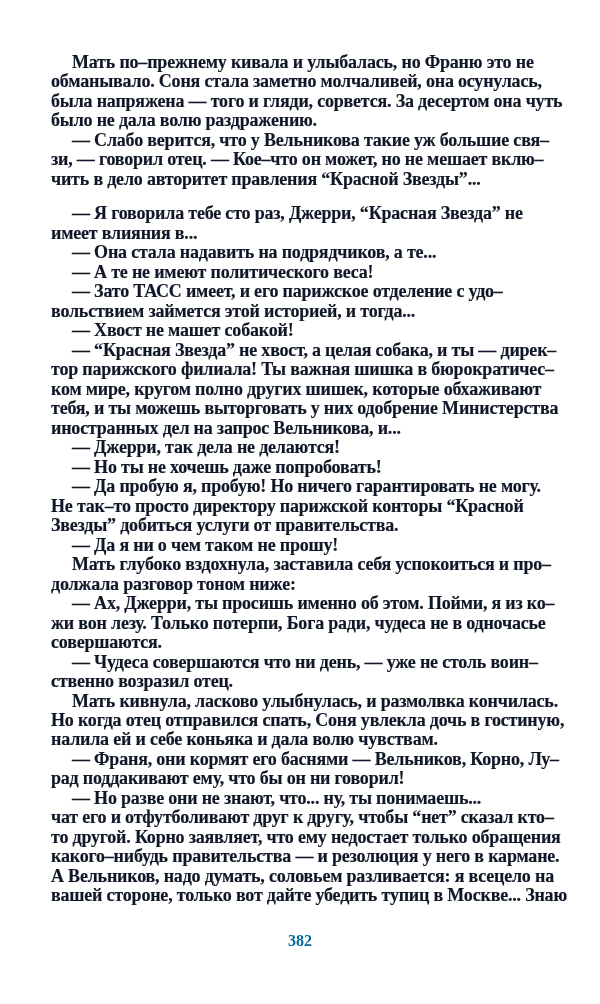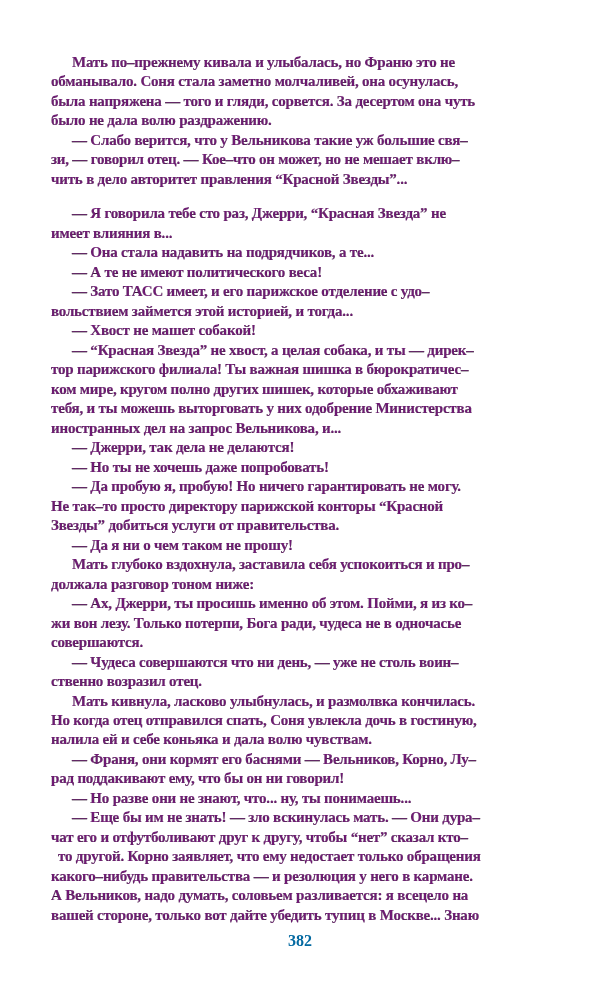--- a/index.html
+++ b/index.html
@@ -3,22 +3,22 @@
   <meta charset="utf-8">
   <style>
     html, body { margin: 0; padding: 0; background: #ffffff; }
     body { width: 600px; height: 1004px; position: relative; overflow: hidden; }
     .page {
       position: absolute;
       left: 51px;
       top: 53px;
       width: 500px;
       font-family: "Liberation Serif", "DejaVu Serif", serif;
-      font-size: 15px;
-      color: #701a75;
+      font-size: 18px;
+      color: #0f172a;
       font-weight: bold;
       -webkit-text-stroke: 0.15px #111;
     }
     .line {
       display: block;
       height: 19.49px;
       line-height: 19.49px;
       white-space: nowrap;
       overflow: visible;
       text-align: justify;
@@ -74,20 +74,19 @@
     <div class="line" style="white-space: nowrap; word-spacing: 0px; text-align: left; text-align-last: left;">жи вон лезу. Только потерпи, Бога ради, чудеса не в одночасье</div>
     <div class="line last">совершаются.</div>
     <div class="line indent" style="white-space: nowrap; word-spacing: 0px; text-align: left; text-align-last: left;">— Чудеса совершаются что ни день, — уже не столь воин–</div>
     <div class="line last">ственно возразил отец.</div>
     <div class="line indent" style="white-space: nowrap; word-spacing: 0px; text-align: left; text-align-last: left;">Мать кивнула, ласково улыбнулась, и размолвка кончилась.</div>
     <div class="line" style="white-space: nowrap; word-spacing: 0px; text-align: left; text-align-last: left;">Но когда отец отправился спать, Соня увлекла дочь в гостиную,</div>
     <div class="line last">налила ей и себе коньяка и дала волю чувствам.</div>
     <div class="line indent" style="white-space: nowrap; word-spacing: 0px; text-align: left; text-align-last: left;">— Франя, они кормят его баснями — Вельников, Корно, Лу–</div>
     <div class="line last">рад поддакивают ему, что бы он ни говорил!</div>
     <div class="line indent last">— Но разве они не знают, что... ну, ты понимаешь...</div>
-    <div class="line indent" style="white-space: nowrap; word-spacing: 0px; text-align: left; text-align-last: left;">— Еще бы им не знать! — зло вскинулась мать. — Они дура–</div>
     <div class="line" style="white-space: nowrap; word-spacing: 0px; text-align: left; text-align-last: left;">чат его и отфутболивают друг к другу, чтобы “нет” сказал кто–</div>
-    <div class="line" style="white-space: nowrap; word-spacing: 0px; text-align: left; text-align-last: left; margin-left: 7px;">то другой. Корно заявляет, что ему недостает только обращения</div>
+    <div class="line" style="white-space: nowrap; word-spacing: 0px; text-align: left; text-align-last: left;">то другой. Корно заявляет, что ему недостает только обращения</div>
     <div class="line" style="white-space: nowrap; word-spacing: 0px; text-align: left; text-align-last: left;">какого–нибудь правительства — и резолюция у него в кармане.</div>
     <div class="line" style="white-space: nowrap; word-spacing: 0px; text-align: left; text-align-last: left;">А Вельников, надо думать, соловьем разливается: я всецело на</div>
     <div class="line" style="white-space: nowrap; word-spacing: 0px; text-align: left; text-align-last: left;">вашей стороне, только вот дайте убедить тупиц в Москве... Знаю</div>
   </div>
 <div class="page-number">382</div>
 
 </body></html>

